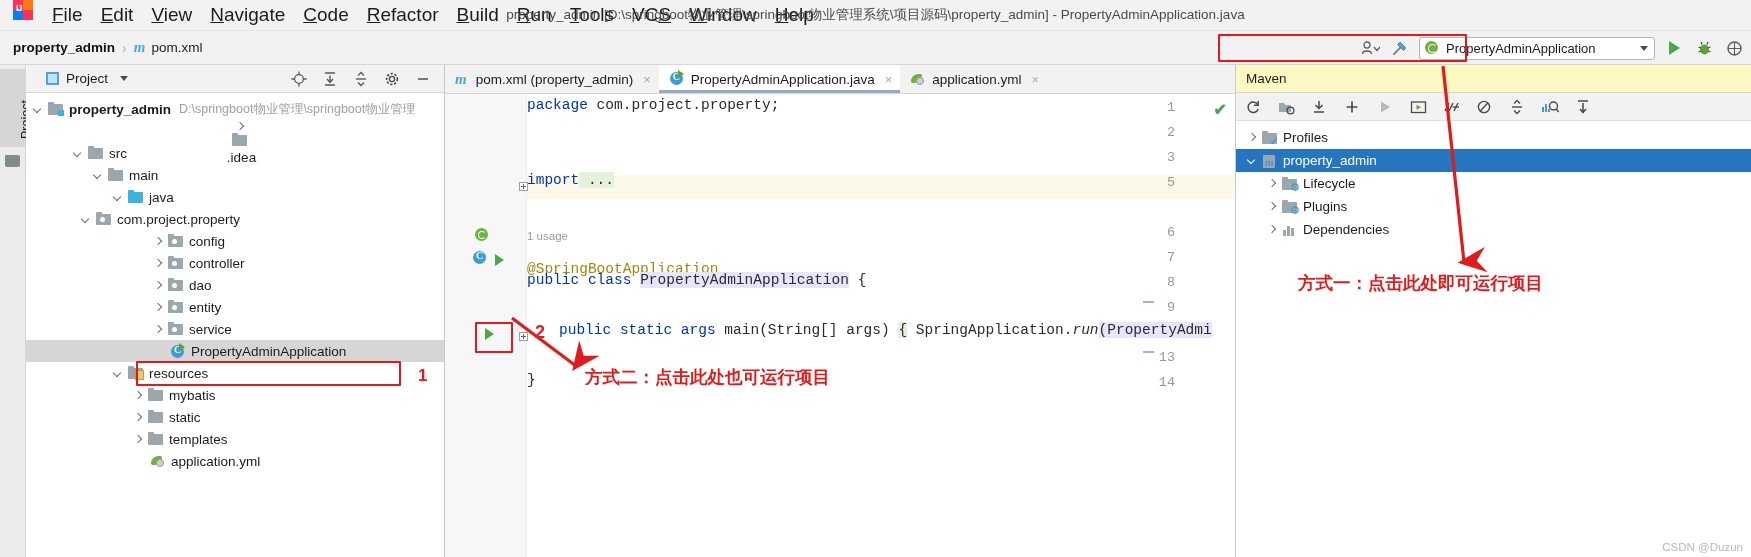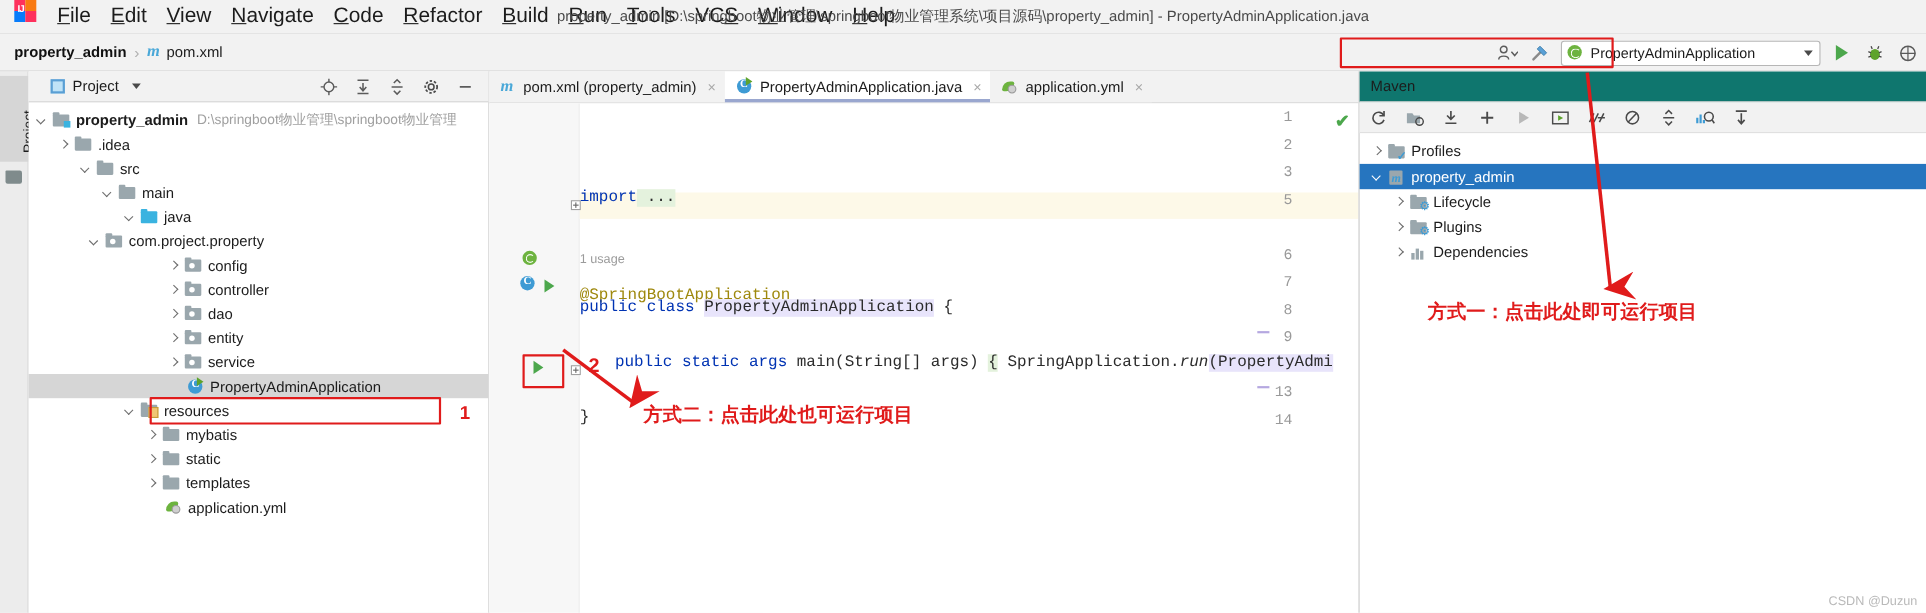--- a/index.html
+++ b/index.html
@@ -254,21 +254,21 @@
     position:absolute; right:8px; top:6px; color:#4ca74c; font-size:16px; font-weight:bold;
   }
   .fold-dash { position:absolute; width:11px;height:2px;background:#b5a8e0; }
 
   
   .mavenpanel {
     position:absolute; left:1235px; top:65px; width:516px; height:492px;
     background:#ffffff; border-left:1px solid #c8c8c8;
   }
   .mv-header {
-    height:28px; background:#0f766e; border-bottom:1px solid #d6d6d6;
+    height:28px; background:#fef9c3; border-bottom:1px solid #d6d6d6;
     display:flex; align-items:center; padding-left:10px;
   }
   .mv-title { font-size:13.5px; color:#1c1c1c; }
   .mv-toolbar {
     height:28px; background:#f2f2f2; border-bottom:1px solid #e0e0e0;
     display:flex; align-items:center; gap:11px; padding-left:6px;
   }
   .mv-tree { padding-top:5px; font-size:13.5px; }
   .mrow { height:23px; display:flex; align-items:center; white-space:nowrap; cursor:default; }
   .mrow.sel { background:#2675bf; color:#fff; }
@@ -423,21 +423,21 @@
 
     <div class="tree">
       <div class="trow" style="padding-left:6px;">
         <span class="arrow down"></span>
         <span class="fi">
             <span class="folder-mod"></span>
           </span>
         <span class="tname bold">property_admin</span>
         <span class="tpath">D:\springboot物业管理\springboot物业管理</span>
       </div>
-      <div class="trow" style="padding-left:26px;">
+      <div class="trow" style="padding-left:13px;flex-direction:column;">
         <span class="arrow right"></span>
         <span class="fi">
             <span class="folder-grey"></span>
           </span>
         <span class="tname">.idea</span>
       </div>
       <div class="trow" style="padding-left:46px;">
         <span class="arrow down"></span>
         <span class="fi">
             <span class="folder-grey"></span>
@@ -604,20 +604,21 @@
         <span class="cls-ico" style="left:0;top:0;">
             <span class="ctext">C</span>
           </span>
       </span>
       <span class="gutter-run" style="left:50px; top:160px;"></span>
       <span class="gutter-run" style="left:40px; top:234px;"></span>
 
       <span class="fold plus" style="left:74px; top:88px;"></span>
       <span class="fold plus" style="left:74px; top:238px;"></span>
 
+      <div class="codeline" style="top:3px;"><span class="kw">package</span><span> com.project.property;</span></div>
 
       <div class="codeline" style="top:78px;"><span class="kw">import</span><span class="brace-hl"> ...</span></div>
 
       <div class="usage" style="position:absolute;left:82px;top:136px;">1 usage</div>
 
       <div class="codeline ann" style="top:167px;">@SpringBootApplication</div>
 
       <div class="codeline" style="top:178px;"><span class="kw">public</span> <span class="kw">class</span> <span class="cls-name">PropertyAdminApplication</span> <span>{</span></div>
 
       <div class="marker-num" style="left:90px; top:228px; font-size:18px;">2</div>

